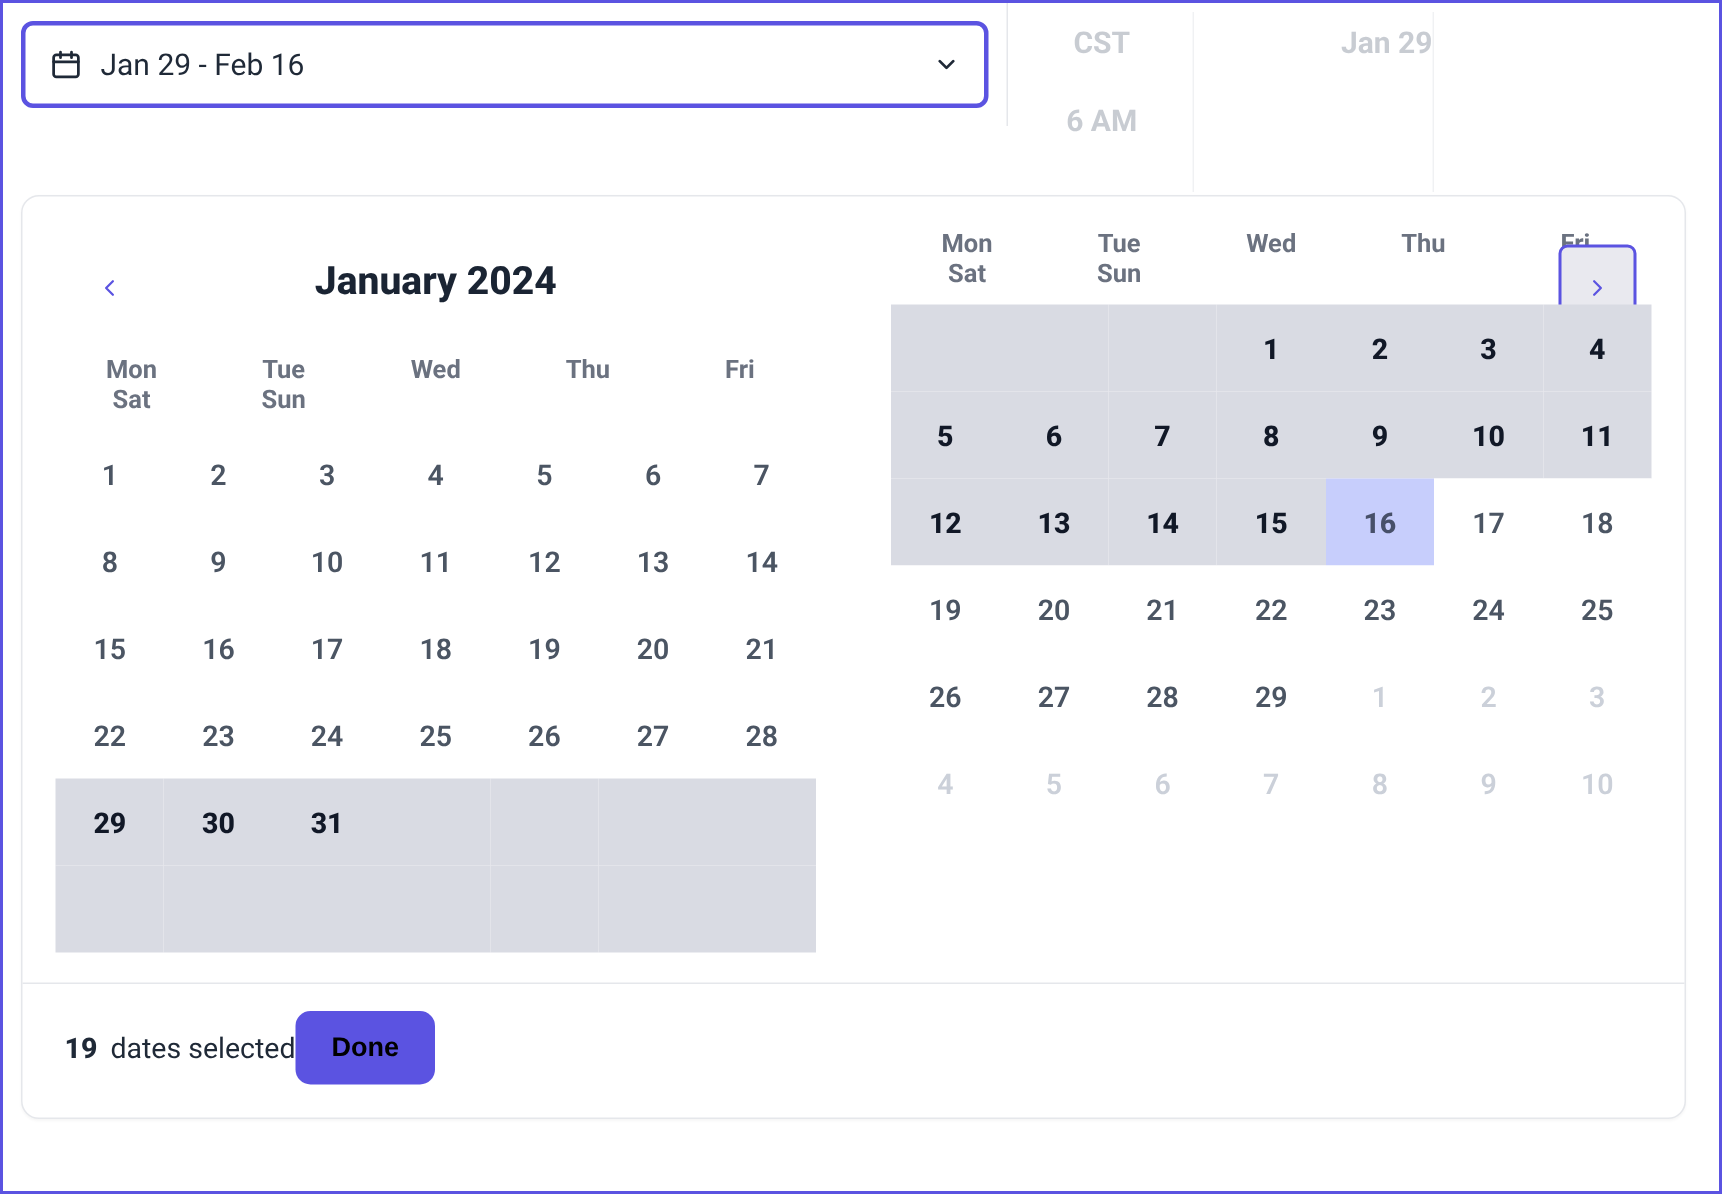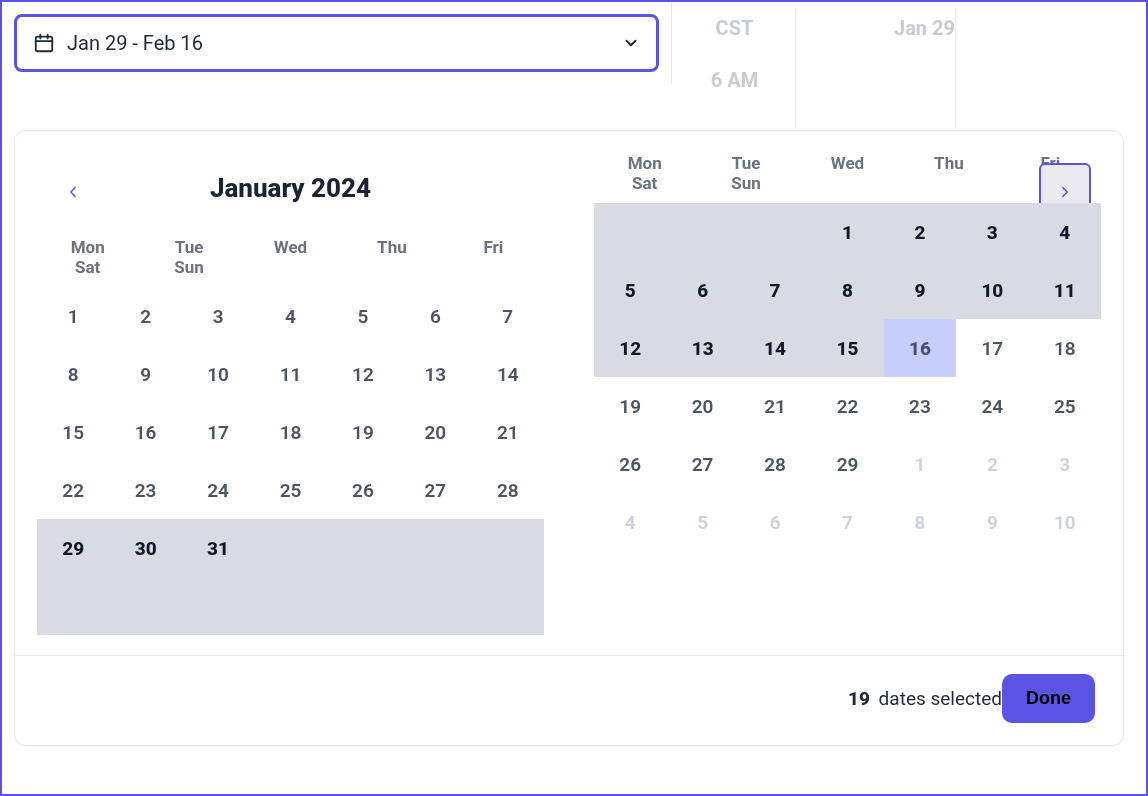--- a/index.html
+++ b/index.html
@@ -138,21 +138,21 @@
   .cell.disabled { color: #cbd0d9; cursor: default; }
   .cell.sel { background: #d9dbe3; color: #111827; font-weight: 800; }
   .cell.endcap { background: #c7cefc; color: #475069; font-weight: 800; }
   .cell.empty { cursor: default; }
 
   .footer {
     border-top: 1px solid #e5e7eb;
     margin: 20px -22px 0 -22px;
     display: flex;
     align-items: center;
-    justify-content: flex-end;
+    justify-content: flex-start;
     padding: 18px 28px 22px 28px;
   }
   .sel-count { font-size: 19px; color: #1f2937; }
   .sel-count b { font-weight: 800; margin-right: 4px; }
   .done-btn {
     background: #5b53e1;
     color: #000000;
     font-size: 18px;
     font-weight: 600;
     border: none;

